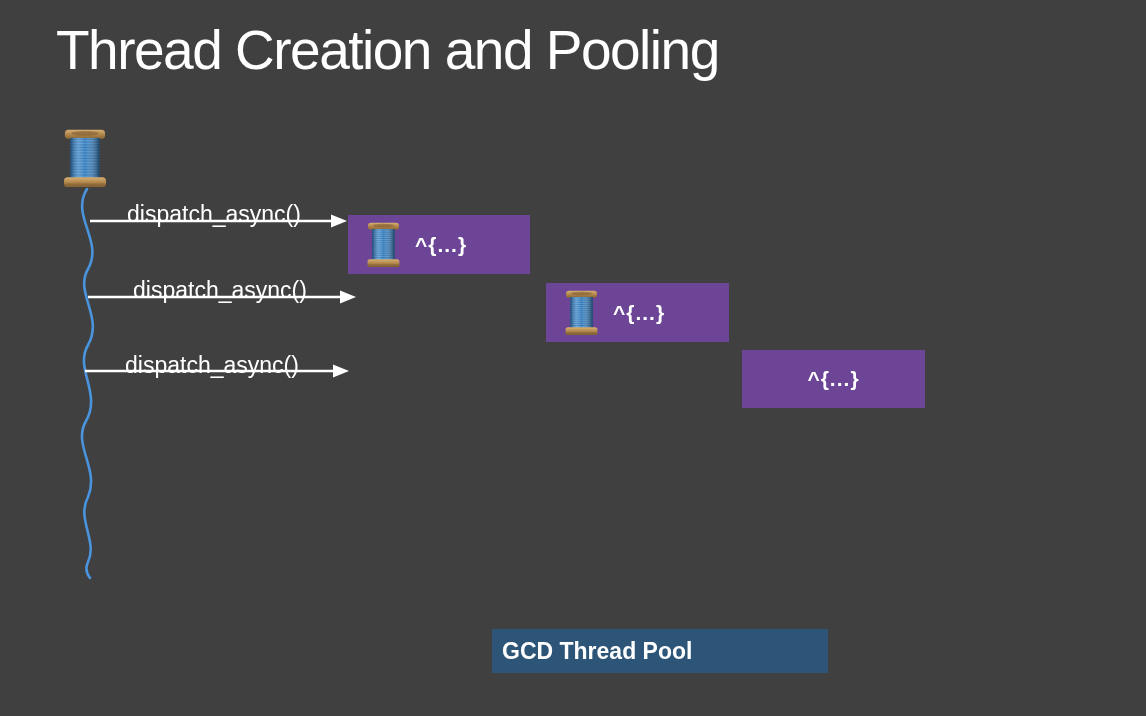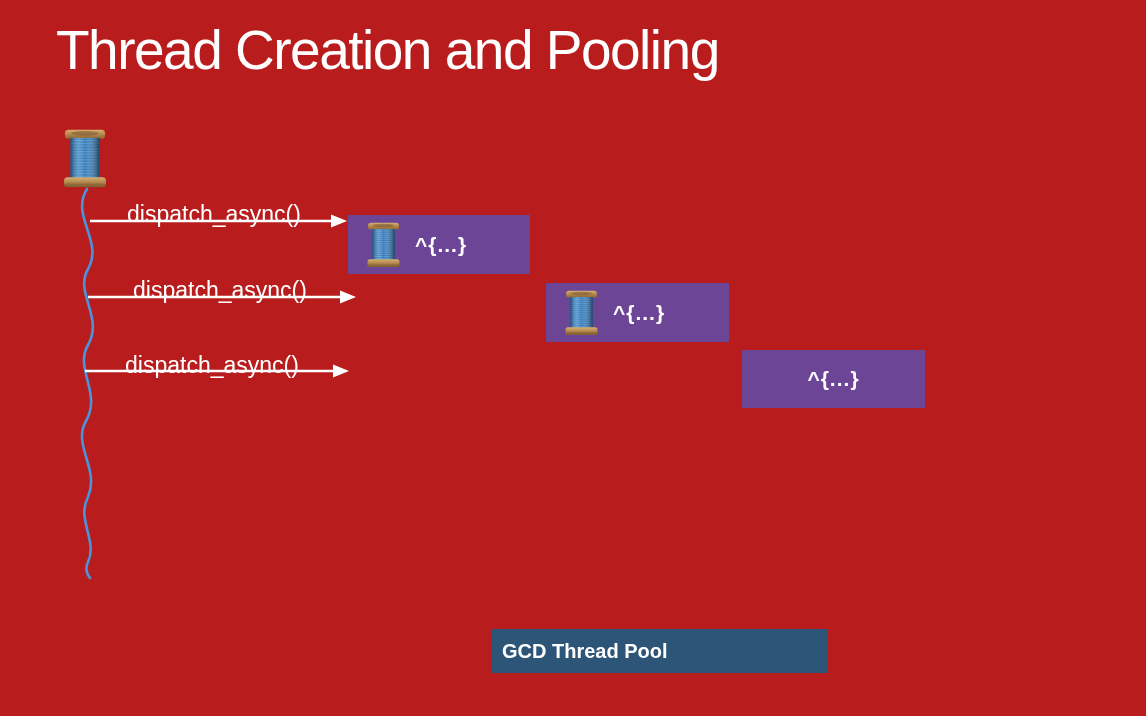--- a/index.html
+++ b/index.html
@@ -4,21 +4,21 @@
 <style>
   html, body {
     margin: 0;
     padding: 0;
     background: #000;
   }
   .slide {
     position: relative;
     width: 1146px;
     height: 716px;
-    background: #b91c1c;
+    background: #404040;
     overflow: hidden;
     font-family: "Liberation Sans", sans-serif;
     color: #ffffff;
   }
   .slide-title {
     position: absolute;
     left: 56px;
     top: 18px;
     font-size: 55px;
     font-weight: 300;
@@ -82,21 +82,21 @@
     position: absolute;
     left: 492px;
     top: 629px;
     width: 336px;
     height: 44px;
     background: #2d5577;
     display: flex;
     align-items: center;
   }
   .pool-label {
-    font-size: 20px;
+    font-size: 23px;
     font-weight: 600;
     color: #ffffff;
     margin-left: 10px;
     white-space: nowrap;
   }
 </style>
 </head>
 <body>
 
 <div class="slide">

